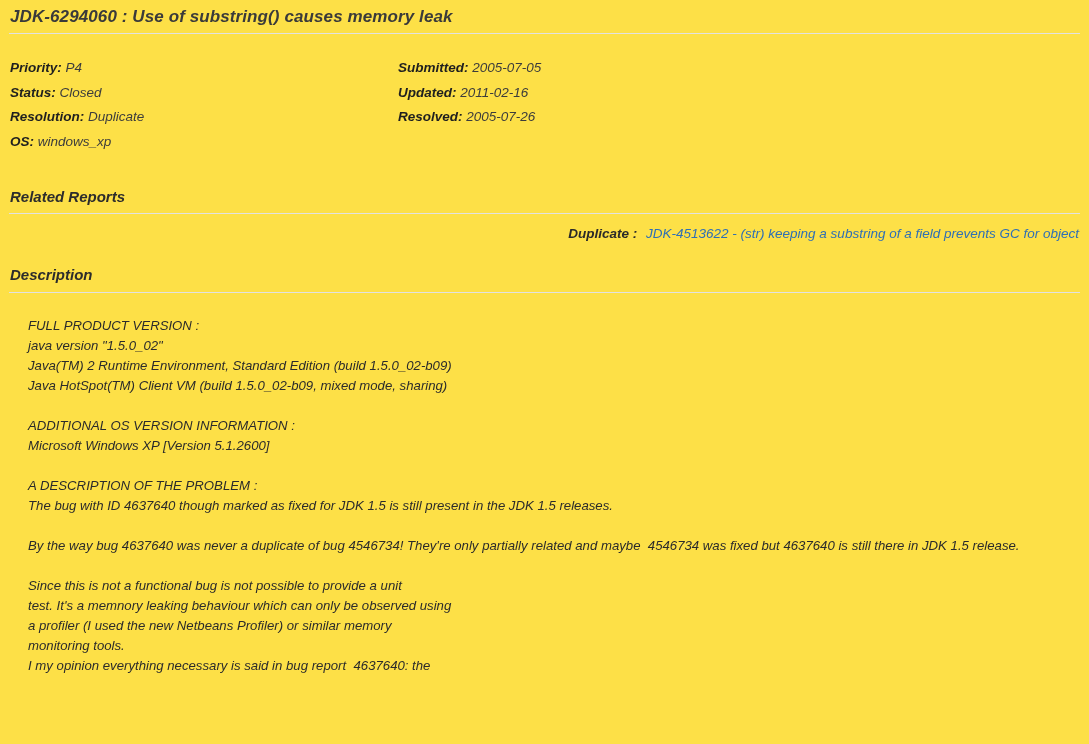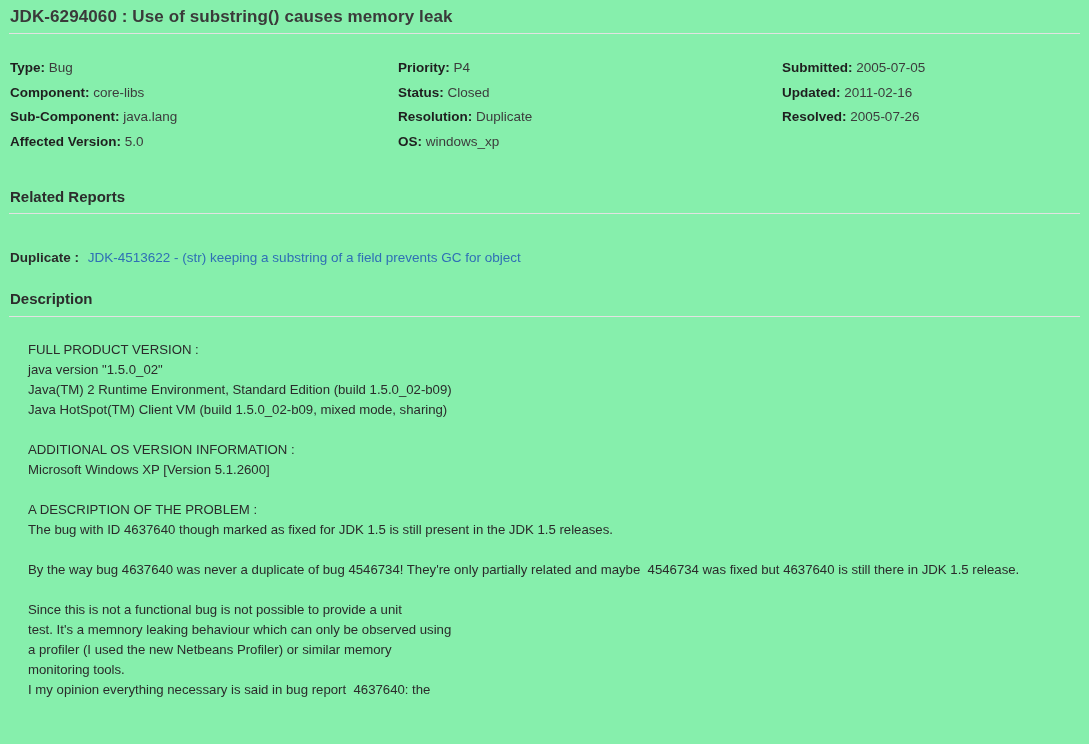--- a/index.html
+++ b/index.html
@@ -7,22 +7,23 @@
     margin: 0;
     padding: 0;
     background: #ffffff;
     font-family: "Liberation Sans", sans-serif;
     color: #1a1a1a;
   }
   .page {
     width: 1089px;
     min-height: 744px;
     position: relative;
-    background: #86efac;
+    background: #fde047;
     overflow: hidden;
+    font-style: italic;
   }
   .title-bar {
     padding: 0 10px;
     height: 33px;
     display: flex;
     align-items: center;
   }
   .bug-title {
     font-size: 17px;
     font-weight: bold;
@@ -58,22 +59,23 @@
     font-weight: bold;
     color: #2c2c2c;
     padding: 0 10px;
     margin: 0;
   }
   .rel-wrap { margin-top: 34px; }
   .rel-line { margin-top: 8px; }
   .rel-body {
     padding: 0 10px;
     font-size: 13.5px;
-    margin-top: 36px;
+    margin-top: 12px;
     color: #2a2a2a;
+    text-align: right;
   }
   .rel-body .k { font-weight: bold; }
   .rel-body a {
     color: #2f6fb5;
     text-decoration: none;
     margin-left: 5px;
   }
   .desc-wrap { margin-top: 25px; }
   .desc-line { margin-top: 9px; }
   .desc-body {
@@ -91,38 +93,20 @@
 
 <div class="page">
 
   <div class="title-bar">
     <div class="bug-title">JDK-6294060 : Use of substring() causes memory leak</div>
   </div>
   <hr class="hr">
 
   <div class="meta">
 
-    <div class="meta-col c1">
-      <div class="meta-row">
-        <span class="k">Type:</span>
-        <span class="v">Bug</span>
-      </div>
-      <div class="meta-row">
-        <span class="k">Component:</span>
-        <span class="v">core-libs</span>
-      </div>
-      <div class="meta-row">
-        <span class="k">Sub-Component:</span>
-        <span class="v">java.lang</span>
-      </div>
-      <div class="meta-row">
-        <span class="k">Affected Version:</span>
-        <span class="v">5.0</span>
-      </div>
-    </div>
 
     <div class="meta-col c2">
       <div class="meta-row">
         <span class="k">Priority:</span>
         <span class="v">P4</span>
       </div>
       <div class="meta-row">
         <span class="k">Status:</span>
         <span class="v">Closed</span>
       </div>

